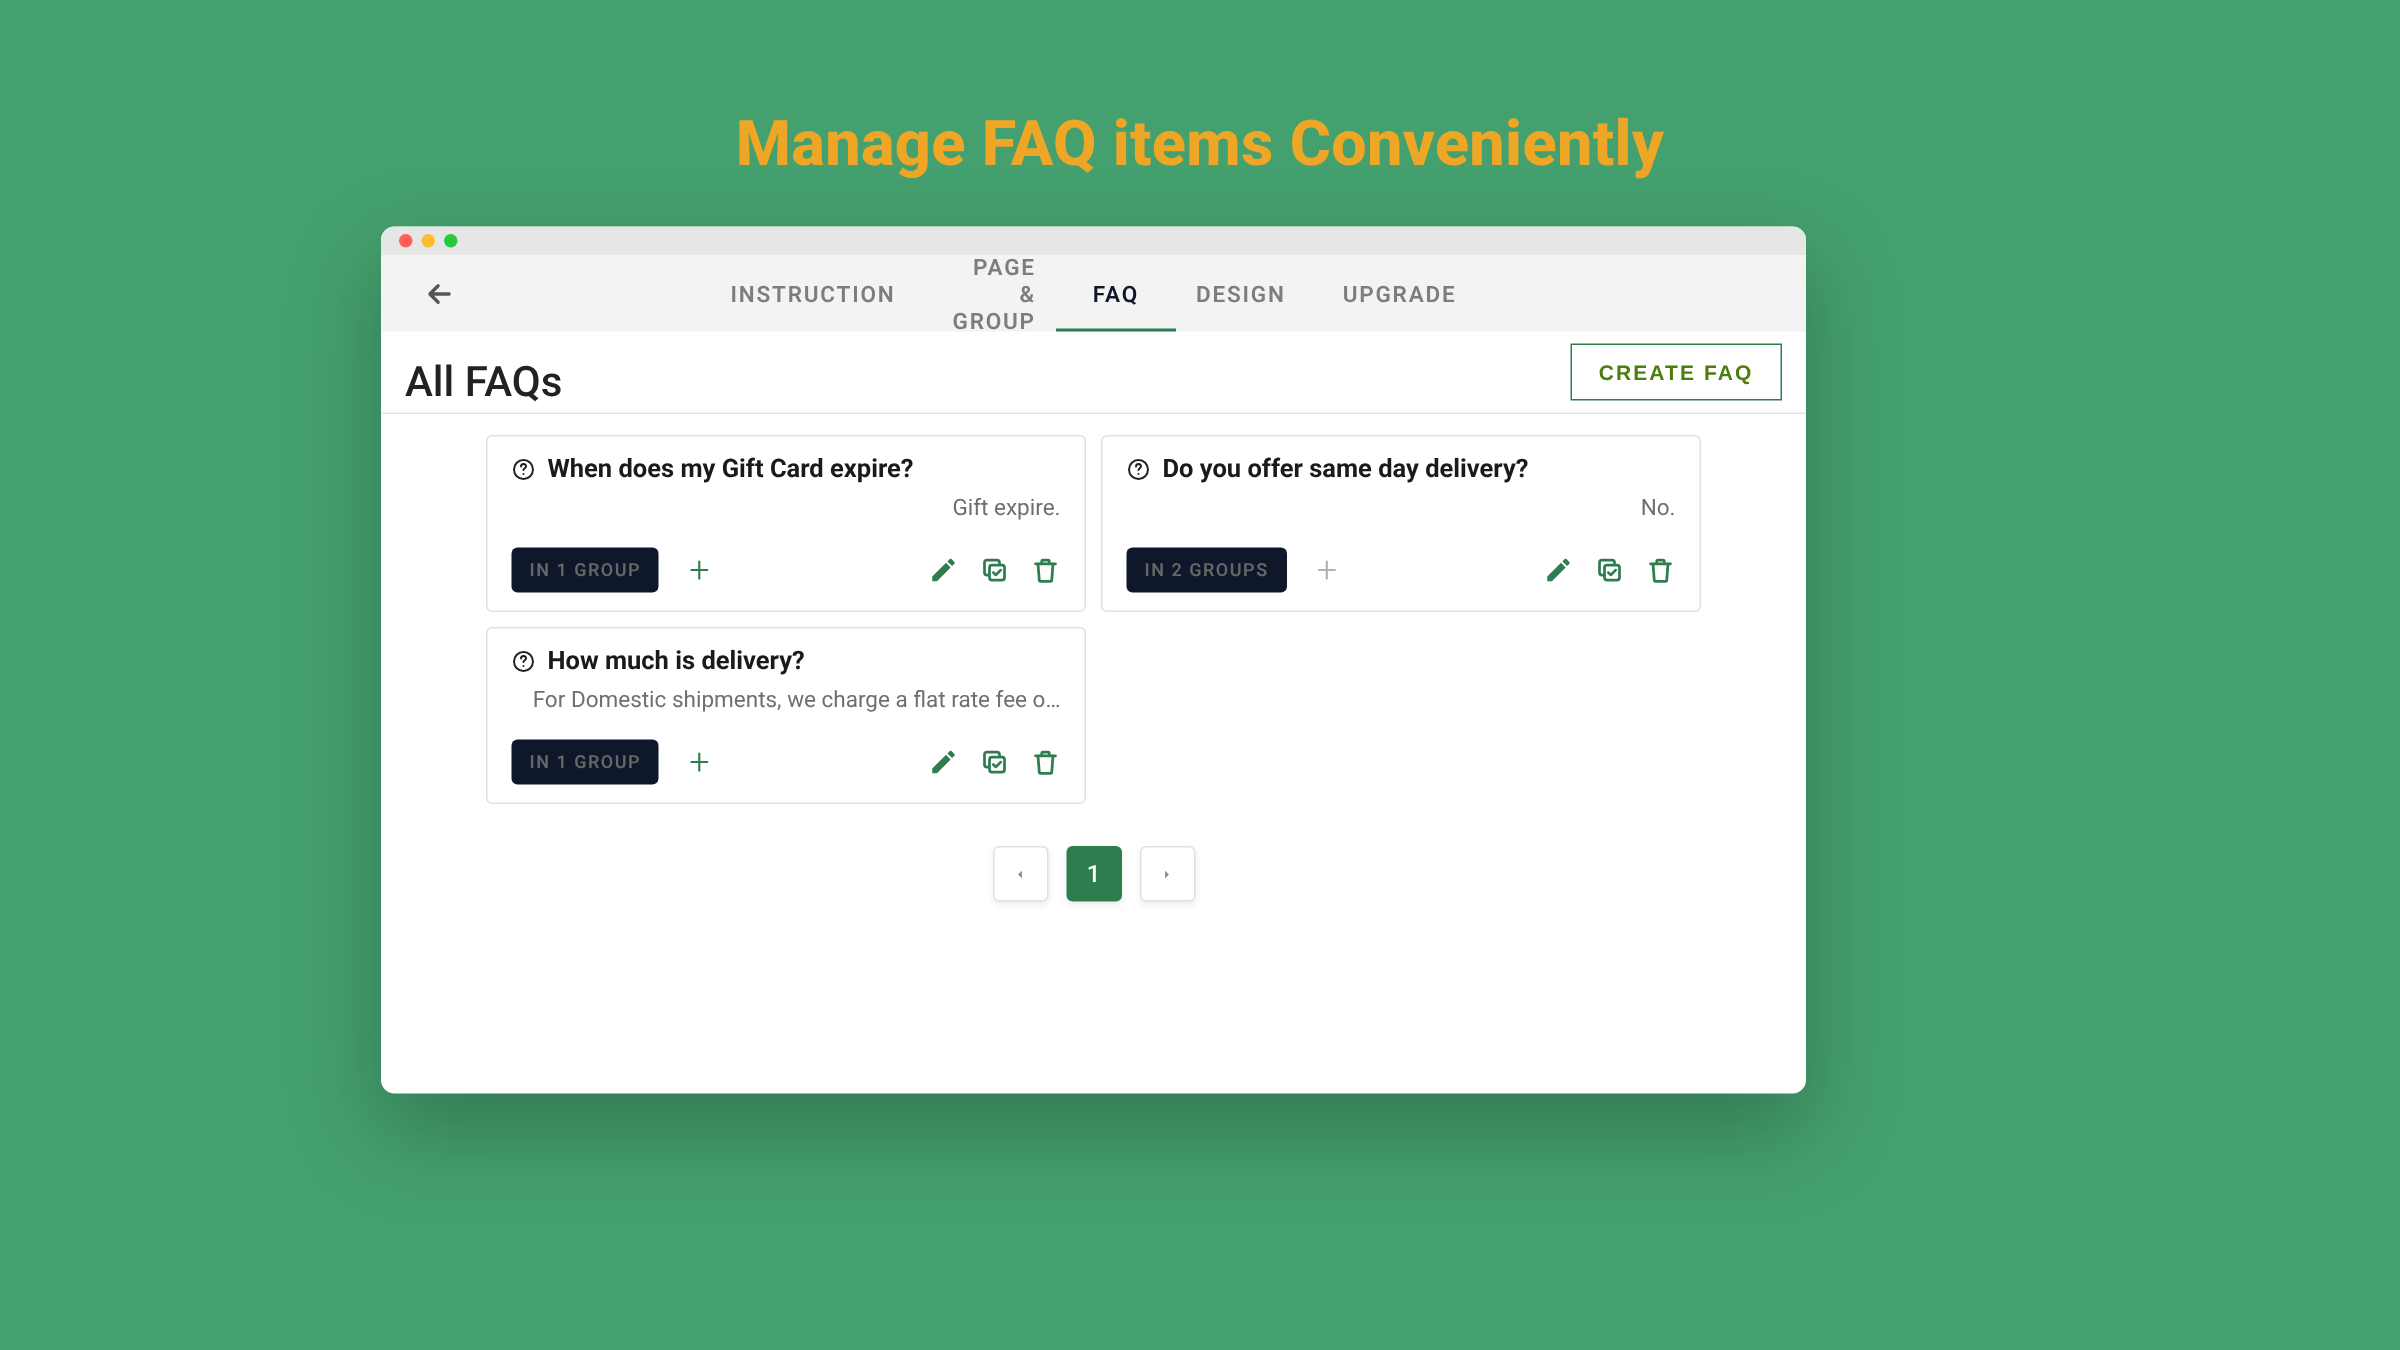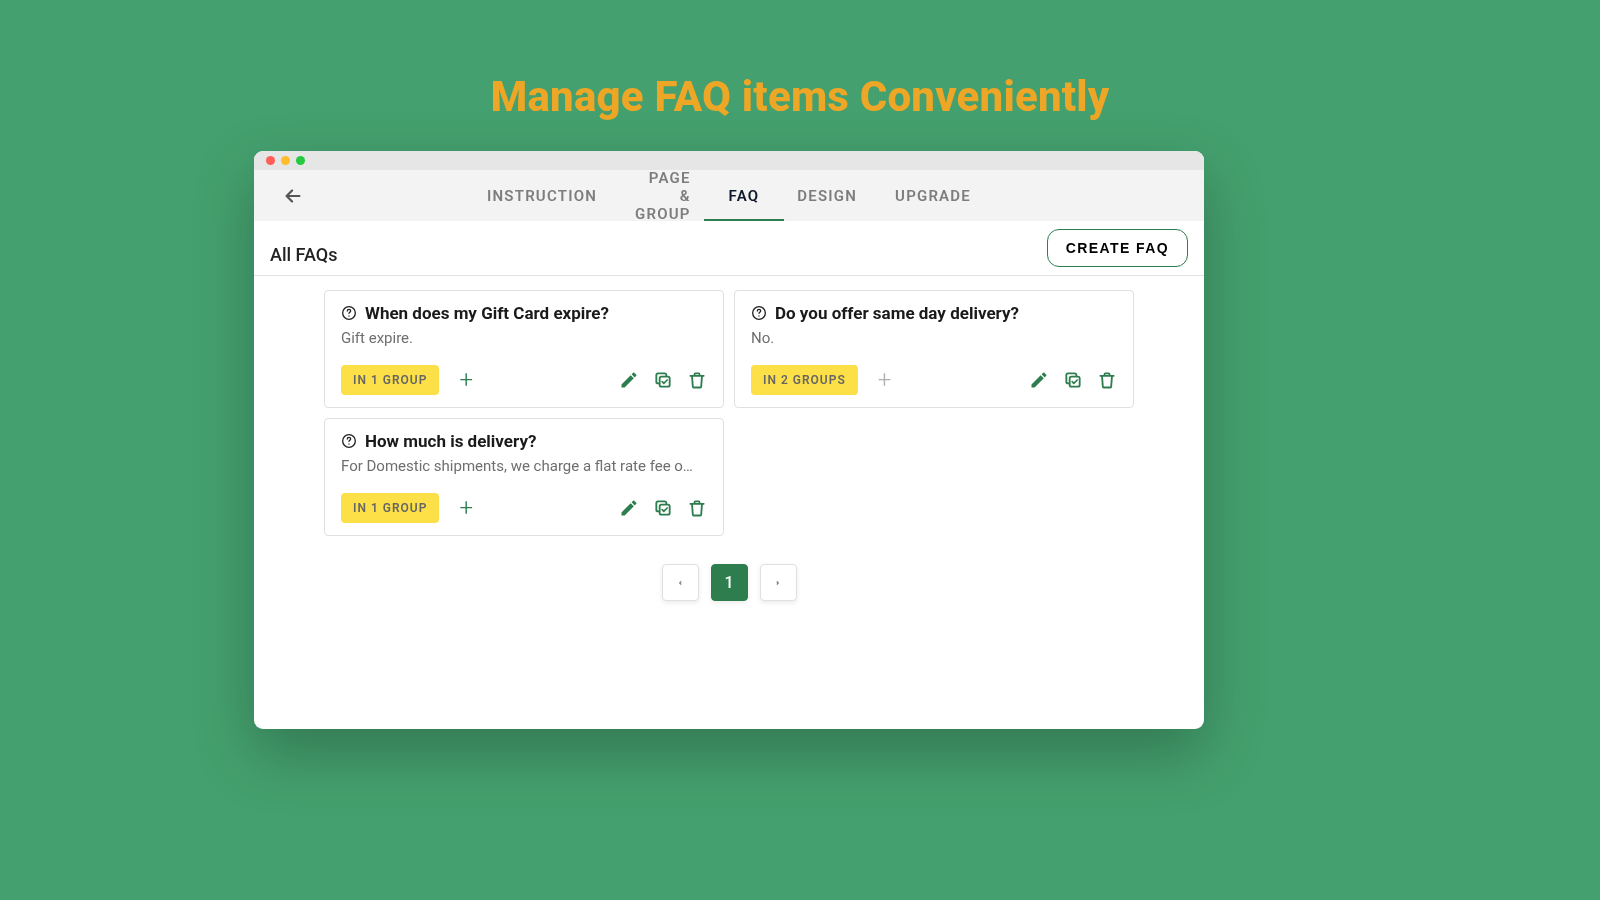--- a/index.html
+++ b/index.html
@@ -79,30 +79,30 @@
 
   .subheader {
     height: 55px;
     border-bottom: 1px solid #e3e3e3;
     display: flex;
     align-items: center;
     justify-content: space-between;
     padding: 0 16px;
   }
   .subheader h2 {
-    font-size: 18px;
+    font-size: 28px;
     font-weight: 500;
     color: #222;
     margin-top: 12px;
   }
   .create-btn {
     border: 1px solid #2e7d4f;
-    color: #000000;
+    color: #4d7c0f;
     background: #fff;
-    border-radius: 12px;
+    border-radius: 0;
     font-size: 14px;
     font-weight: 600;
     letter-spacing: 1.4px;
     padding: 10px 18px;
     cursor: pointer;
   }
 
   .content {
     padding: 14px 70px 20px;
   }
@@ -110,20 +110,21 @@
     display: flex;
     flex-wrap: wrap;
     gap: 10px;
   }
   .card {
     width: 400px;
     border: 1px solid #e0e0e0;
     border-radius: 4px;
     padding: 12px 16px;
     background: #fff;
+    text-align: right;
   }
   .card-q {
     display: flex;
     align-items: center;
     gap: 8px;
     font-size: 17px;
     font-weight: 700;
     color: #1a1a1a;
   }
   .card-a {
@@ -134,21 +135,21 @@
     overflow: hidden;
     text-overflow: ellipsis;
   }
   .card-actions {
     margin-top: 18px;
     display: flex;
     align-items: center;
     gap: 20px;
   }
   .chip {
-    background: #fde047;
+    background: #0f172a;
     color: #666;
     font-size: 12px;
     font-weight: 600;
     letter-spacing: 1px;
     padding: 8px 12px;
     border-radius: 4px;
   }
   .plus {
     font-size: 24px;
     font-weight: 300;

